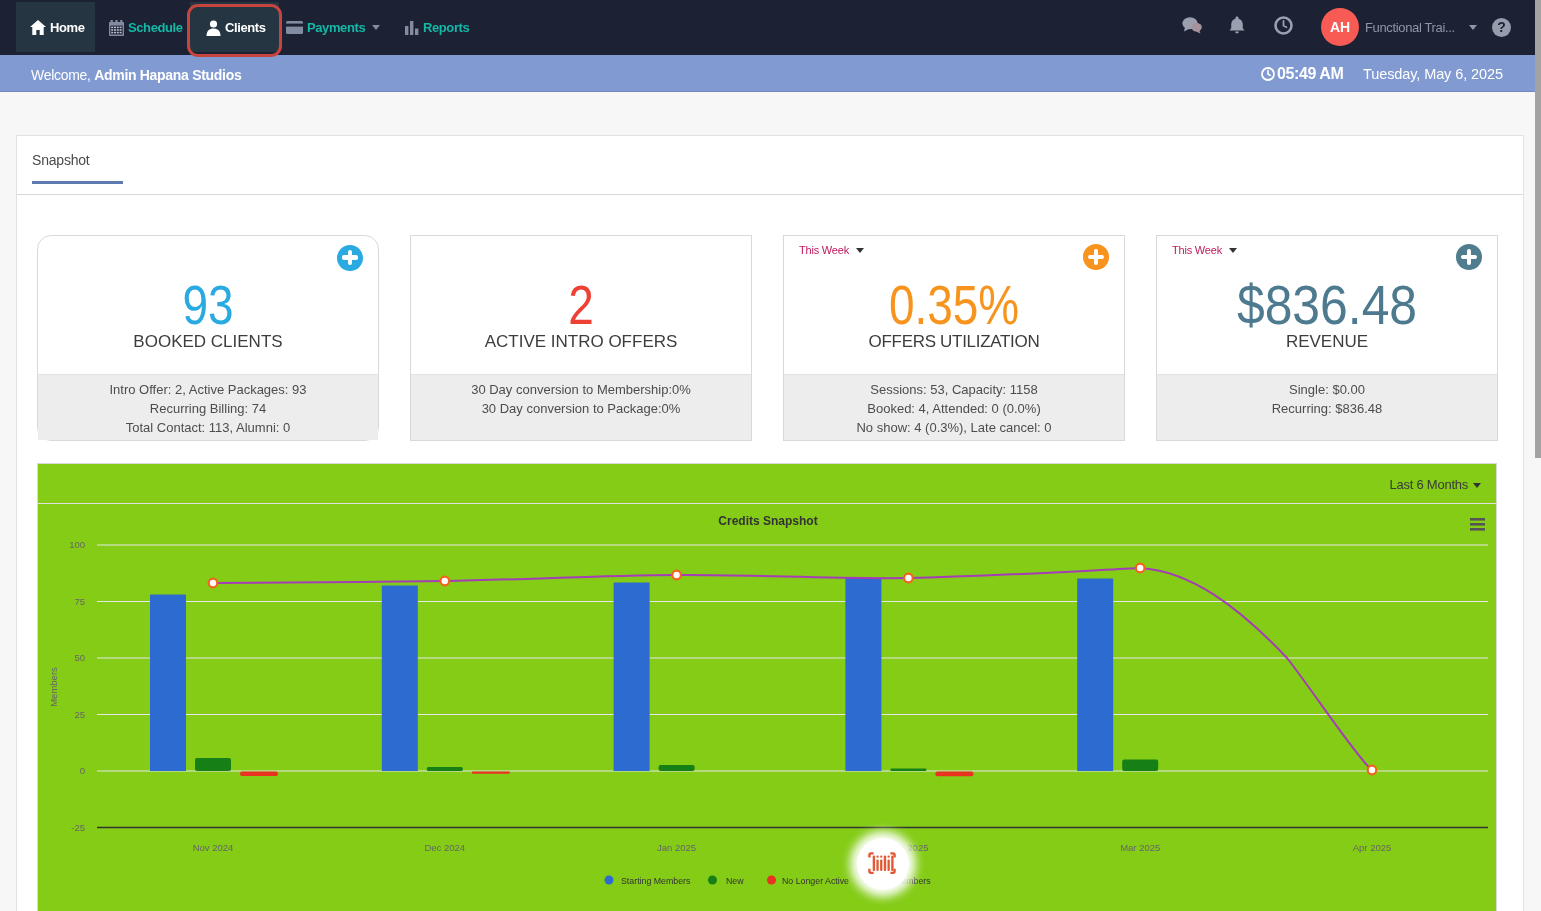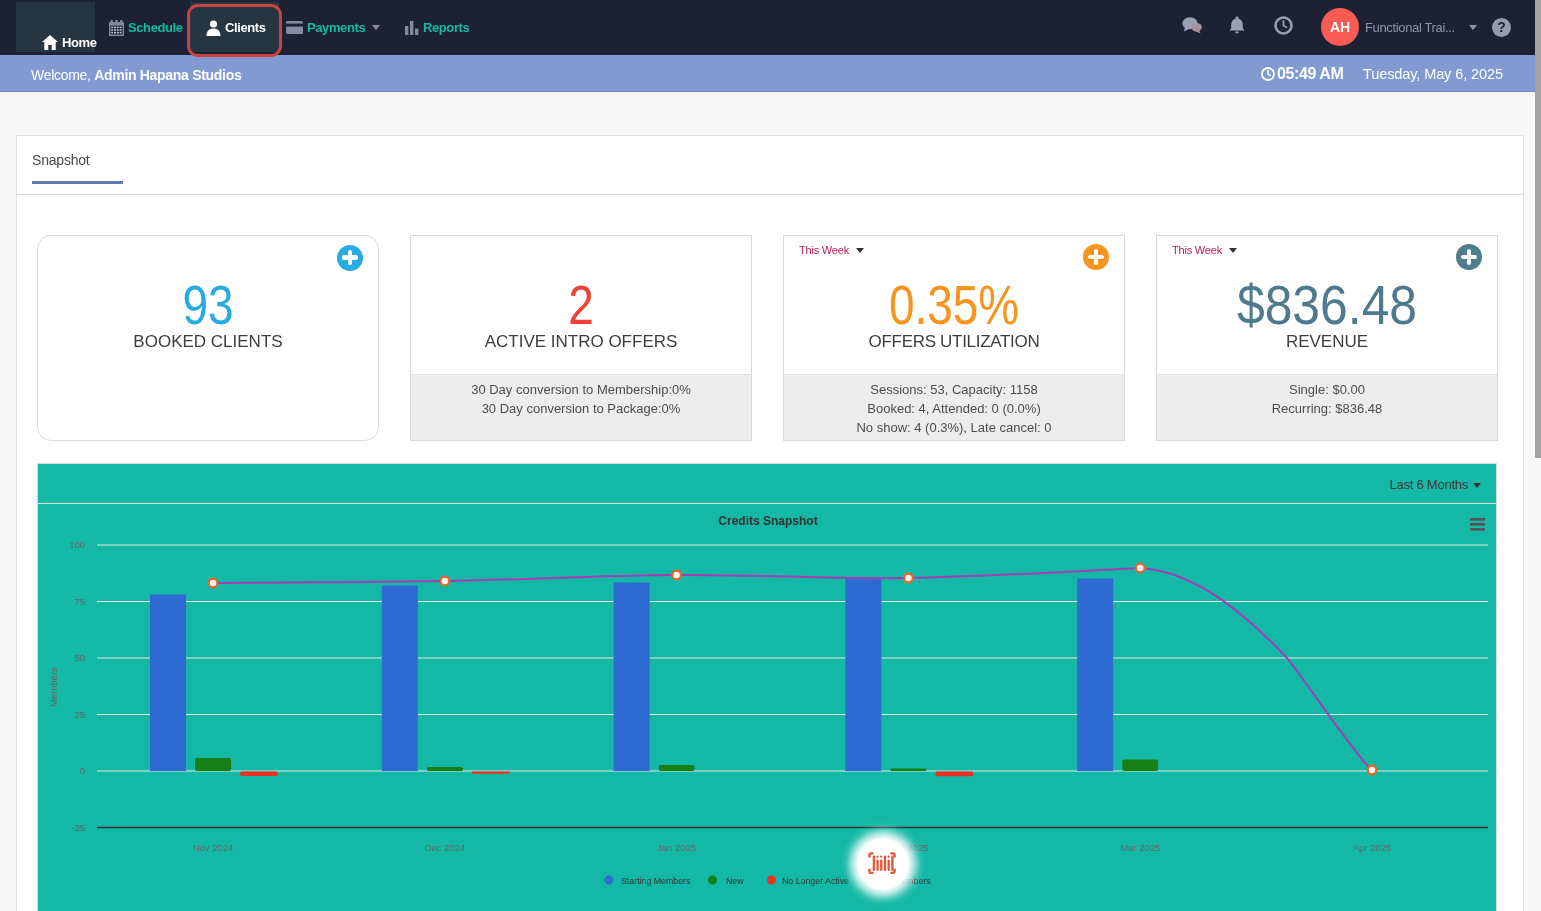--- a/index.html
+++ b/index.html
@@ -19,31 +19,31 @@
 border-top:1px solid #e2e2e2;text-align:center;font-size:13px;color:#4d4d4d;line-height:19.3px;padding-top:4.5px;}
 .bignum{position:absolute;left:0;top:43px;line-height:52px;width:340px;text-align:center;font-size:56px;color:#29abe2;}
 .cardlabel{position:absolute;left:0;top:96px;line-height:20px;width:340px;text-align:center;font-size:17px;color:#3d3d3d;}
 .plus{position:absolute;width:26px;height:26px;border-radius:50%;}
 .plus::before,.plus::after{content:"";position:absolute;background:#fff;border-radius:2px;}
 .plus::before{left:5.2px;top:10.6px;width:15.6px;height:4.8px;}
 .plus::after{left:10.6px;top:5.2px;width:4.8px;height:15.6px;}
 .thisweek{position:absolute;top:8px;font-size:11px;color:#be185d;letter-spacing:-0.2px;}
 .caret{display:inline-block;width:0;height:0;border-left:4.5px solid transparent;
 border-right:4.5px solid transparent;border-top:5px solid #333;margin-left:7px;margin-bottom:1px;}
-#chartpanel{position:absolute;left:37px;top:463px;width:1460px;height:448px;background:#14b8a6;
+#chartpanel{position:absolute;left:37px;top:463px;width:1460px;height:448px;background:#84cc16;
 border:1px solid #d9d9d9;border-bottom:none;}
 #scrollthumb{position:absolute;right:0;top:0;width:6.5px;height:458px;background:#a3a3a3;z-index:99;}
 </style>
 </head>
 <body>
 <div id="navbar">
   <div class="navtile" style="left:16px;width:79px;"></div>
   <div class="navtile" style="left:190px;width:89px;"></div>
   <div style="position:absolute;left:187px;top:4px;width:95px;height:53px;border:3px solid #c8453f;border-radius:11px;z-index:5;"></div>
-  <div class="navitem active" style="left:42px;margin-top:15px;">
+  <div class="navitem active" style="left:30px;">
     <svg width="16" height="15" viewBox="0 0 16 15" style="margin-right:4px;">
         <path d="M8 0 L16 7 L13.7 7 L13.7 15 L9.7 15 L9.7 10 L6.3 10 L6.3 15 L2.3 15 L2.3 7 L0 7 Z" fill="#fff"></path>
       </svg>
     Home</div>
   <div class="navitem" style="left:109px;">
     <svg width="15" height="16" viewBox="0 0 15 16" style="margin-right:4px;">
         <g fill="#828ba0">
           <rect x="1.6" y="0" width="2.2" height="3.6"></rect>
           <rect x="6.4" y="0" width="2.2" height="3.6"></rect>
           <rect x="11.2" y="0" width="2.2" height="3.6"></rect>
@@ -126,20 +126,21 @@
   <div style="position:absolute;left:15px;top:10px;width:91px;height:38px;border-bottom:3px solid #5e7ab1;">
     <span style="font-size:14px;color:#4a4a4a;letter-spacing:-0.2px;position:relative;top:5px;">Snapshot</span>
   </div>
   <div style="position:absolute;left:0;top:58px;width:1506px;border-top:1px solid #d9d9d9;"></div>
 </div>
 
 <div class="card" style="left:37px;border-radius:14px;">
   <div class="plus" style="right:15px;top:8.5px;background:#29abe2;"></div>
   <div class="bignum" style="transform:scaleX(0.82);color:#29abe2;">93</div>
   <div class="cardlabel">BOOKED CLIENTS</div>
+  <div class="cardfoot">Intro Offer: 2, Active Packages: 93<br>Recurring Billing: 74<br>Total Contact: 113, Alumni: 0</div>
 </div>
 <div class="card" style="left:410px;">
   <div class="bignum" style="transform:scaleX(0.82);color:#ee4035;">2</div>
   <div class="cardlabel">ACTIVE INTRO OFFERS</div>
   <div class="cardfoot">30 Day conversion to Membership:0%<br>30 Day conversion to Package:0%</div>
 </div>
 <div class="card" style="left:783px;">
   <div class="thisweek" style="left:15px;">This Week<span class="caret"></span></div>
   <div class="plus" style="right:15px;top:8px;background:#f7941e;"></div>
   <div class="bignum" style="transform:scaleX(0.82);color:#f7941e;">0.35%</div>

